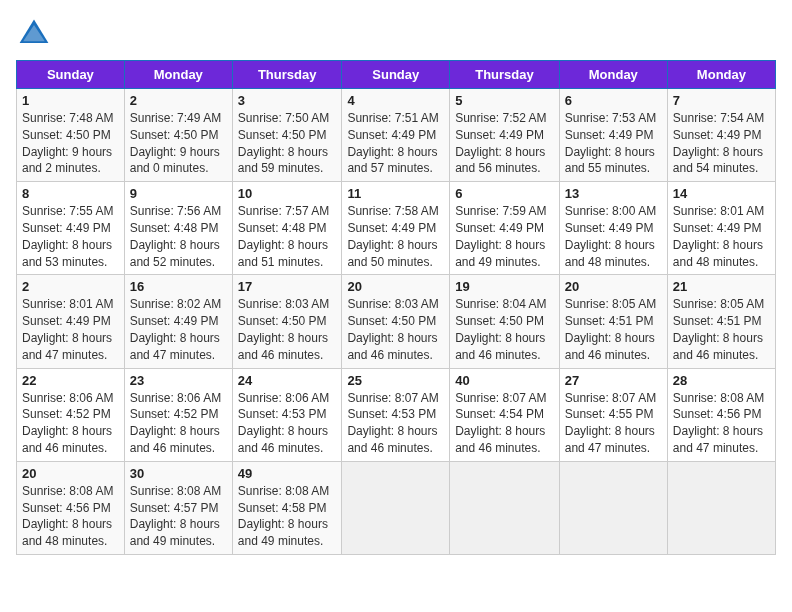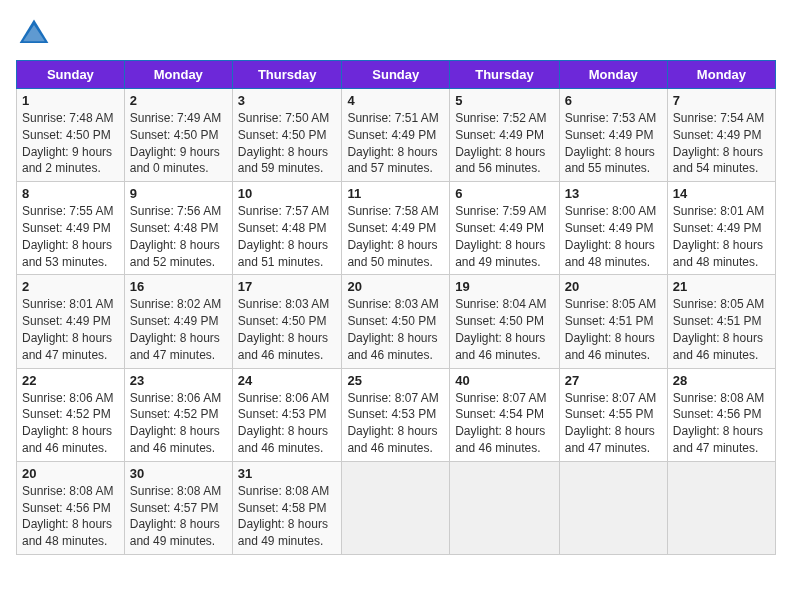--- a/index.html
+++ b/index.html
@@ -245,21 +245,21 @@
       <tr>
         <td>
           <span class="day-num">20</span>
           <div class="day-info">Sunrise: 8:08 AM<br>Sunset: 4:56 PM<br>Daylight: 8 hours<br>and 48 minutes.</div>
         </td>
         <td>
           <span class="day-num">30</span>
           <div class="day-info">Sunrise: 8:08 AM<br>Sunset: 4:57 PM<br>Daylight: 8 hours<br>and 49 minutes.</div>
         </td>
         <td>
-          <span class="day-num">31</span>
+          <span class="day-num">49</span>
           <div class="day-info">Sunrise: 8:08 AM<br>Sunset: 4:58 PM<br>Daylight: 8 hours<br>and 49 minutes.</div>
         </td>
         <td class="empty"></td>
         <td class="empty"></td>
         <td class="empty"></td>
         <td class="empty"></td>
       </tr>
     </tbody>
 </table>
 

